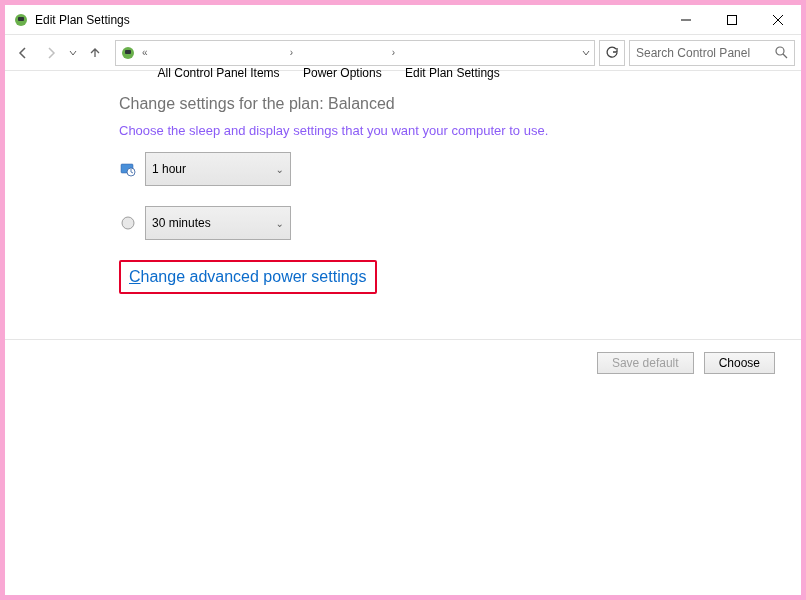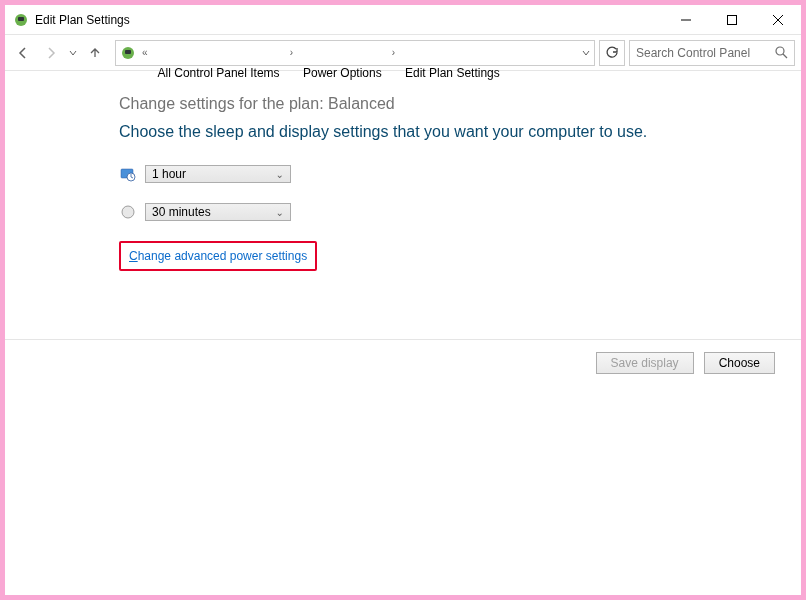--- a/index.html
+++ b/index.html
@@ -18,27 +18,27 @@
   .addr-icon { width: 16px; height: 16px; display:flex; align-items:center; justify-content:center; }
   .crumb { padding: 2px 4px; font-size: 12px; color: #000; cursor: pointer; display:flex; align-items:center;margin-top:40px; }
   .crumb-sep { color: #606060; padding: 0 2px; font-size: 10px; }
   .addr-right { margin-left: auto; display: flex; align-items: center; gap: 6px; }
   .refresh-btn { width: 26px; height: 26px; border: 1px solid #cccccc; display:flex; align-items:center; justify-content:center; color:#404040; cursor:pointer; }
   .search-box { width: 166px; height: 26px; border: 1px solid #cccccc; display:flex; align-items:center; padding: 0 6px; color:#777; cursor:text;gap:19px; }
   .search-box .ph { flex:1; font-style: normal; color:#6d6d6d; font-size:12px; }
   .content-wrap { flex:1; display:flex; flex-direction:column; }
   .content { padding: 24px 0 0 114px; }
   .heading { font-size: 16px; color: #737373; margin-bottom: 10px; }
-  .subhead { font-size: 16px; color: #0c4a6e; margin-bottom: 24px; }
+  .subhead { font-size: 13px; color: #8b5cf6; margin-bottom: 14px; }
   .setting-row { display:flex; align-items:center; margin-bottom: 20px; }
   .row-icon { width: 18px; height: 18px; margin-right: 8px; display:flex; align-items:center; justify-content:center; }
   .row-label { width: 156px; font-size: 12px; }
-  .dropdown { width: 146px; height: 18px; border: 1px solid #adadad; background: linear-gradient(#f0f0f0,#e5e5e5); display:flex; align-items:center; padding: 0 6px; cursor:pointer; position:relative; font-size:12px; }
+  .dropdown { width: 146px; height: 34px; border: 1px solid #adadad; background: linear-gradient(#f0f0f0,#e5e5e5); display:flex; align-items:center; padding: 0 6px; cursor:pointer; position:relative; font-size:12px; }
   .dropdown .dd-arrow { position:absolute; right:6px; color:#606060; font-size:10px; }
-  .link { color: #0b6bcb; font-size: 12px; cursor:pointer; display:inline-block; }
+  .link { color: #0b6bcb; font-size: 16px; cursor:pointer; display:inline-block; }
   .link .ul { text-decoration: underline; }
   .link-row1 { margin-top: 18px; }
   .link-row2 { margin-top: 16px; }
   .highlight-box { border: 2px solid #e4002b; padding: 6px 8px; display:inline-block; border-radius: 2px; }
   .footer-bar { height: 46px; border-top: 1px solid #e5e5e5; display:flex; align-items:center; justify-content:flex-end; padding-right: 26px; gap: 10px; }
   .btn { min-width: 70px; height: 22px; padding: 0 14px; border: 1px solid #adadad; background: linear-gradient(#f6f6f6,#e9e9e9); font-size: 12px; display:flex; align-items:center; justify-content:center; cursor:pointer; }
   .btn.disabled { color: #a0a0a0; cursor:default; }
   svg { display:block; }
 </style>
 </head>
@@ -170,17 +170,17 @@
       <div class="link-row1">
         <span class="highlight-box">
           <span class="link"><span class="ul">C</span><span>hange advanced power settings</span></span>
         </span>
       </div>
 
     </div>
   </div>
 
   <div class="footer-bar" style="position:absolute; left:0; right:0; top:334px; border-top:1px solid #e5e5e5;">
-    <div class="btn disabled">Save display</div>
+    <div class="btn disabled">Save default</div>
     <div class="btn">Choose</div>
   </div>
 
 </div>
 
 </body></html>

